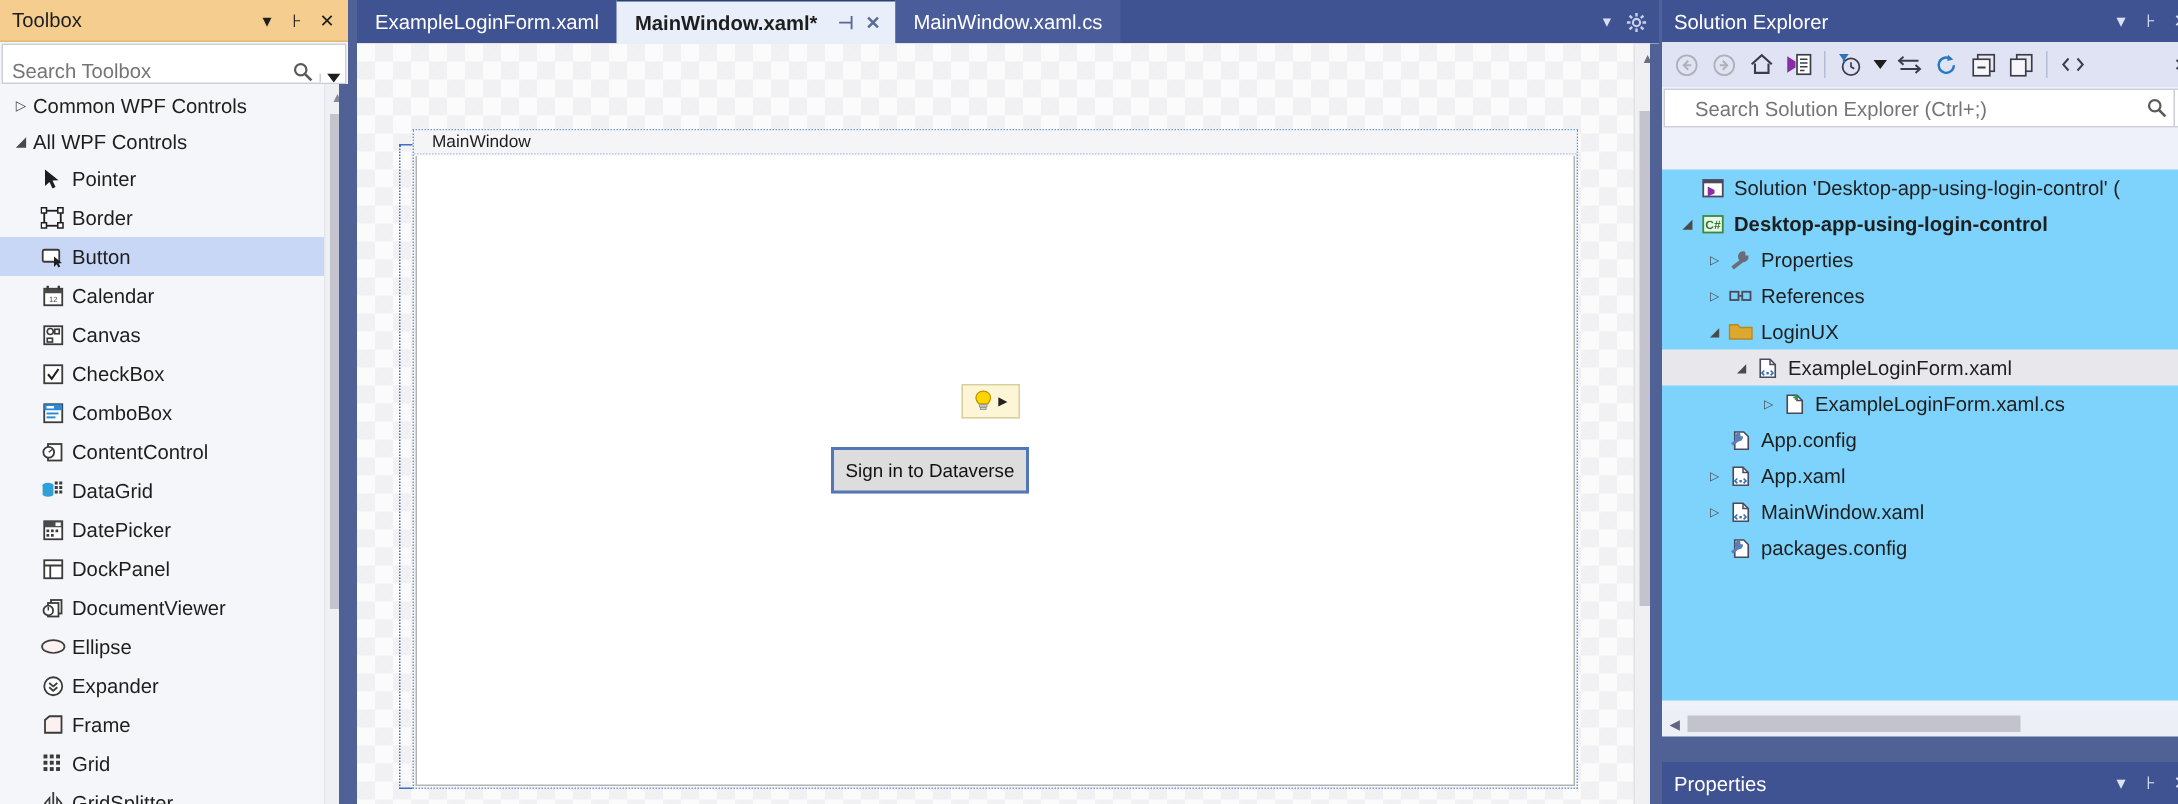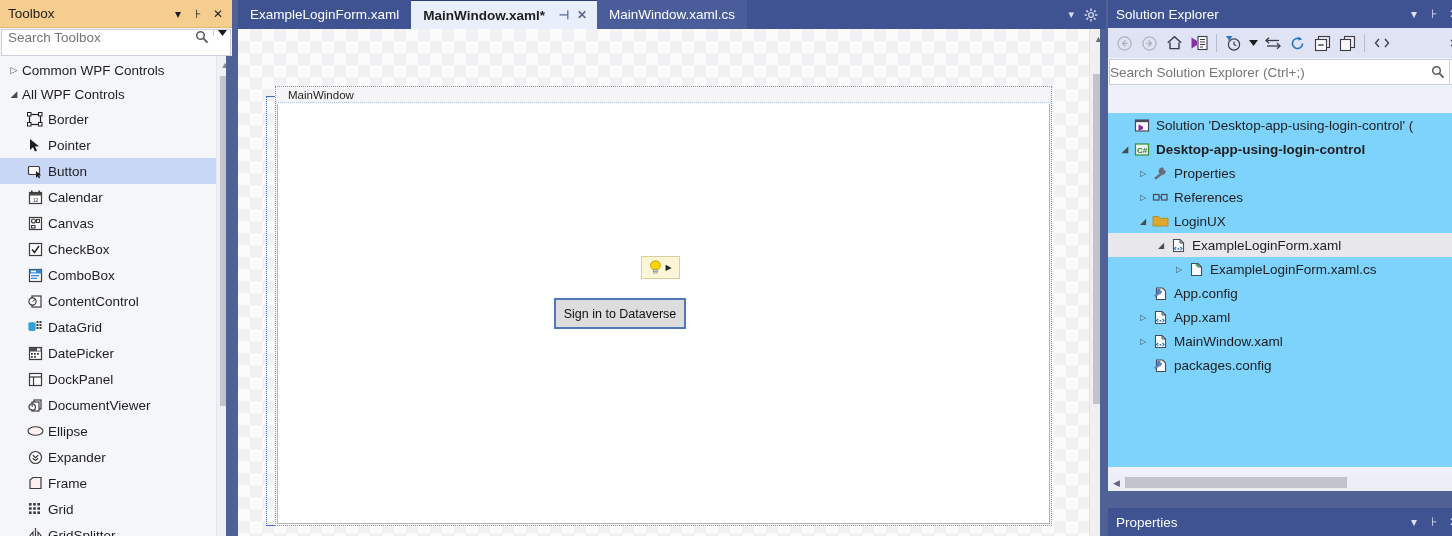--- a/index.html
+++ b/index.html
@@ -23,21 +23,21 @@
     display: flex; align-items: center;
     padding: 0 4px 0 8px;
     border-bottom: 1px solid #e0b96a;
   }
   .tb-title-text { flex: 1; color: #1e1e1e; font-size: 13.5px; }
   .tb-btn {
     width: 20px; height: 20px; display: flex; align-items: center; justify-content: center;
     color: #1e1e1e; font-size: 12px; cursor: default;
   }
   .tb-search-row {
-    height: 27px; display: flex; align-items: flex-start;
+    height: 27px; display: flex; align-items: flex-end;
     background: #fff; margin: 1px 1px 0 1px;
     border: 1px solid #cccedb;
   }
   .tb-search-input {
     flex: 1; border: 0; outline: none; background: transparent;
     padding-left: 6px; font-family: inherit; font-size: 13.5px; color: #6d6d6d;
   }
   .tb-search-icon { width: 22px; display: flex; align-items: center; justify-content: center; }
   .tb-search-drop {
     width: 17px; border-left: 1px solid #cccedb;
@@ -194,21 +194,21 @@
   .se-tb-btn {
     width: 25px; height: 24px; display: flex; align-items: center; justify-content: center;
     cursor: default;
   }
   .se-tb-sep { width: 1px; height: 18px; background: #b5bcd6; margin: 0 4px; }
   .se-search-row {
     height: 26px; background: #fff; display: flex; align-items: stretch;
     border: 1px solid #cccedb; margin: 1px 1px 0 1px;
   }
   .se-search-input {
-    flex: 1; border: 0; outline: none; padding-left: 0;
+    flex: 1; border: 0; outline: none; padding-left: 20px;
     font-family: inherit; font-size: 13.5px; color: #6d6d6d; background: transparent;
   }
   .se-tree {
     position: absolute; left: 0; top: 113px; right: 0; bottom: 69px;
     background: #7dd3fc; overflow: hidden;
   }
   .se-row {
     height: 24px; display: flex; align-items: center; white-space: nowrap;
     font-size: 13.5px; color: #1e1e1e; cursor: default;
   }
@@ -272,38 +272,38 @@
           <span class="tw">▷</span>
           <span>Common WPF Controls</span>
         </div>
         <div class="tb-group">
           <span class="tw">◢</span>
           <span>All WPF Controls</span>
         </div>
 
         <div class="tb-item">
           <span class="ic">
+            <svg width="14" height="15" viewBox="0 0 14 15">
+                <polygon points="2,1 2,12 5,9.3 7,13.6 9,12.6 7,8.4 11,8.2" fill="#1e1e1e"></polygon>
+              </svg>
+          </span>
+          <span>Pointer</span>
+        </div>
+
+        <div class="tb-item">
+          <span class="ic">
             <svg width="16" height="15" viewBox="0 0 16 15">
                 <rect x="2.5" y="2.5" width="11" height="10" fill="none" stroke="#1e1e1e" stroke-width="1.2"></rect>
                 <rect x="0.5" y="0.5" width="3.5" height="3.5" fill="#fff" stroke="#1e1e1e" stroke-width="1"></rect>
                 <rect x="11.5" y="0.5" width="3.5" height="3.5" fill="#fff" stroke="#1e1e1e" stroke-width="1"></rect>
                 <rect x="0.5" y="10.5" width="3.5" height="3.5" fill="#fff" stroke="#1e1e1e" stroke-width="1"></rect>
                 <rect x="11.5" y="10.5" width="3.5" height="3.5" fill="#fff" stroke="#1e1e1e" stroke-width="1"></rect>
               </svg>
           </span>
           <span>Border</span>
-        </div>
-
-        <div class="tb-item">
-          <span class="ic">
-            <svg width="14" height="15" viewBox="0 0 14 15">
-                <polygon points="2,1 2,12 5,9.3 7,13.6 9,12.6 7,8.4 11,8.2" fill="#1e1e1e"></polygon>
-              </svg>
-          </span>
-          <span>Pointer</span>
         </div>
 
         <div class="tb-item sel">
           <span class="ic">
             <svg width="16" height="15" viewBox="0 0 16 15">
                 <rect x="1.5" y="2.5" width="11" height="8" rx="1" fill="#fff" stroke="#3b3b3b" stroke-width="1.2"></rect>
                 <polygon points="9,7 9,14 10.8,12.2 12,14.4 13.2,13.6 12,11.6 14.3,11.3" fill="#1e1e1e"></polygon>
               </svg>
           </span>
           <span>Button</span>

